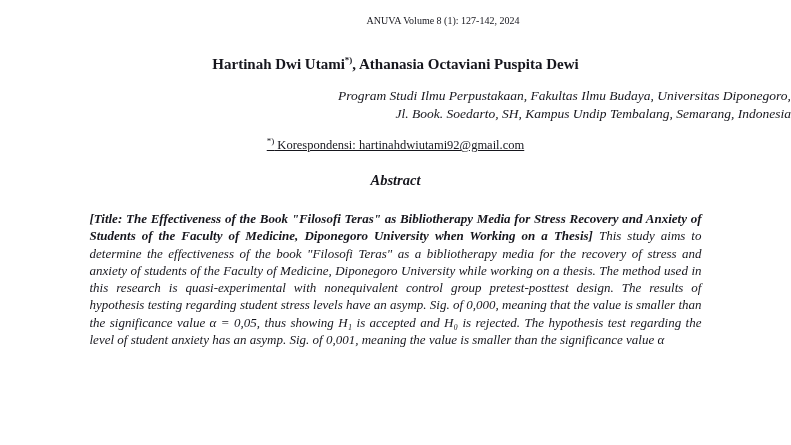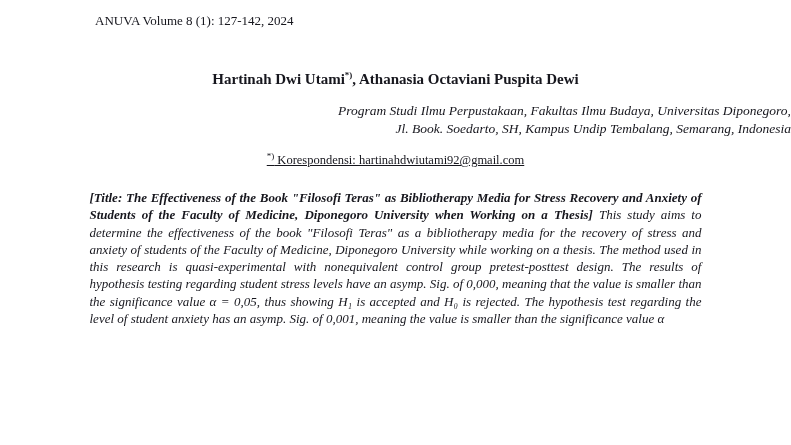--- a/index.html
+++ b/index.html
@@ -15,36 +15,37 @@
     font-family: "Liberation Serif", serif;
   }
   .page {
     width: 791px;
     height: 445px;
     background: #ffffff;
     position: relative;
   }
   .journal-header {
     margin: 12px 0 18px 95px;
-    font-size: 13px;
+    font-size: 10px;
     line-height: 18px;
     font-family: "Liberation Serif", serif;
+    text-align: center;
   }
   .article-title {
     margin: 16px auto 0 auto;
     width: 680px;
     text-align: center;
     font-family: "Liberation Sans", sans-serif;
     font-weight: bold;
     font-size: 17.5px;
     line-height: 23px;
   }
   .title-line { display: block; }
   .authors {
-    margin-top: 40px;
+    margin-top: 25px;
     text-align: center;
     font-family: "Liberation Serif", serif;
     font-weight: bold;
     font-size: 15px;
     line-height: 18px;
   }
   .authors sup, .correspondence sup {
     font-size: 9px;
     vertical-align: super;
     line-height: 0;
@@ -103,18 +104,19 @@
 
   <div class="affiliation">
     <div>Program Studi Ilmu Perpustakaan, Fakultas Ilmu Budaya, Universitas Diponegoro,</div>
     <div>Jl. Book. Soedarto, SH, Kampus Undip Tembalang, Semarang, Indonesia</div>
   </div>
 
   <div class="correspondence">
     <sup>*)</sup><span> Korespondensi: hartinahdwiutami92@gmail.com</span>
   </div>
 
+  <div class="abstract-heading">Abstract</div>
 
   <p class="abstract-body">
     <span class="abstract-title-en">[Title: The Effectiveness of the Book "Filosofi Teras" as Bibliotherapy Media for Stress Recovery and Anxiety of Students of the Faculty of Medicine, Diponegoro University when Working on a Thesis]</span><span> This study aims to determine the effectiveness of the book "Filosofi Teras" as a bibliotherapy media for the recovery of stress and anxiety of students of the Faculty of Medicine, Diponegoro University while working on a thesis. The method used in this research is quasi-experimental with nonequivalent control group pretest-posttest design. The results of hypothesis testing regarding student stress levels have an asymp. Sig. of 0,000, meaning that the value is smaller than the significance value α = 0,05, thus showing H₁ is accepted and H₀ is rejected. The hypothesis test regarding the level of student anxiety has an asymp. Sig. of 0,001, meaning the value is smaller than the significance value α</span>
   </p>
 
 </div>
 
 </body></html>

